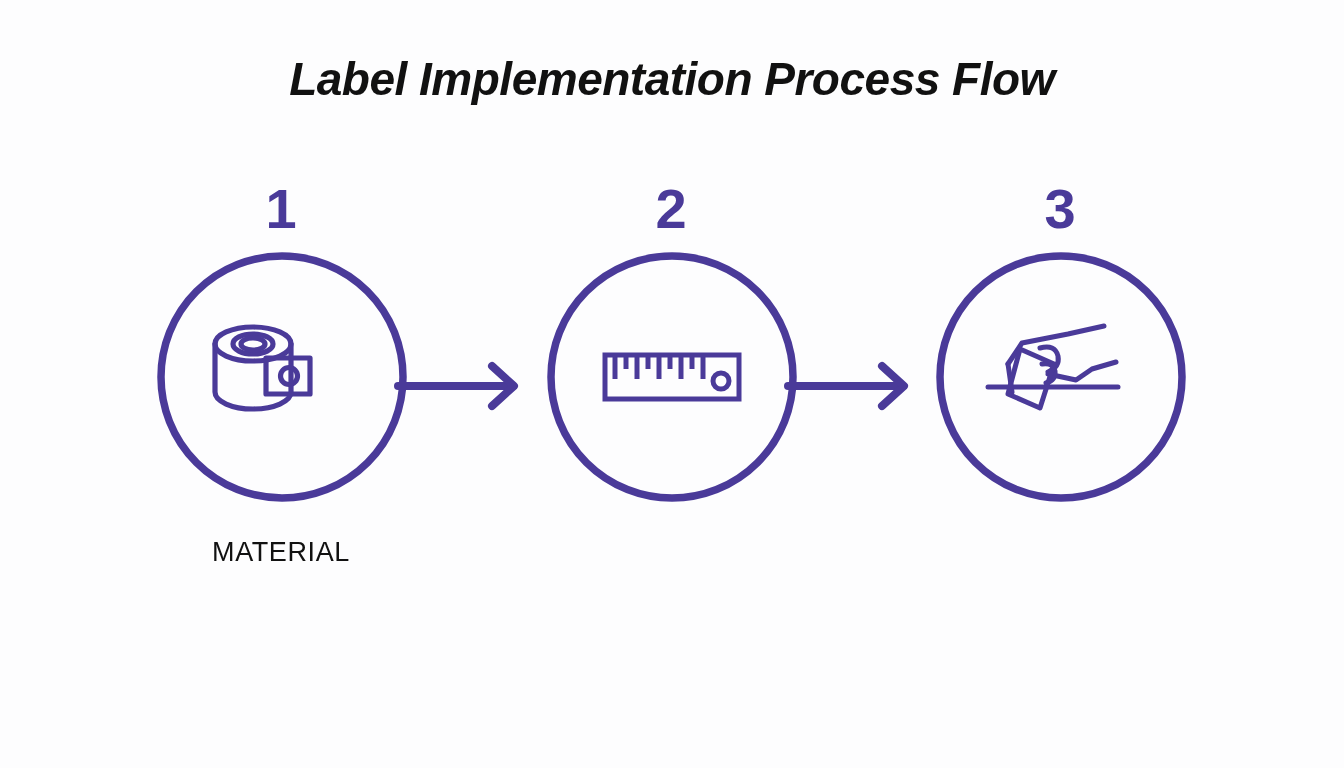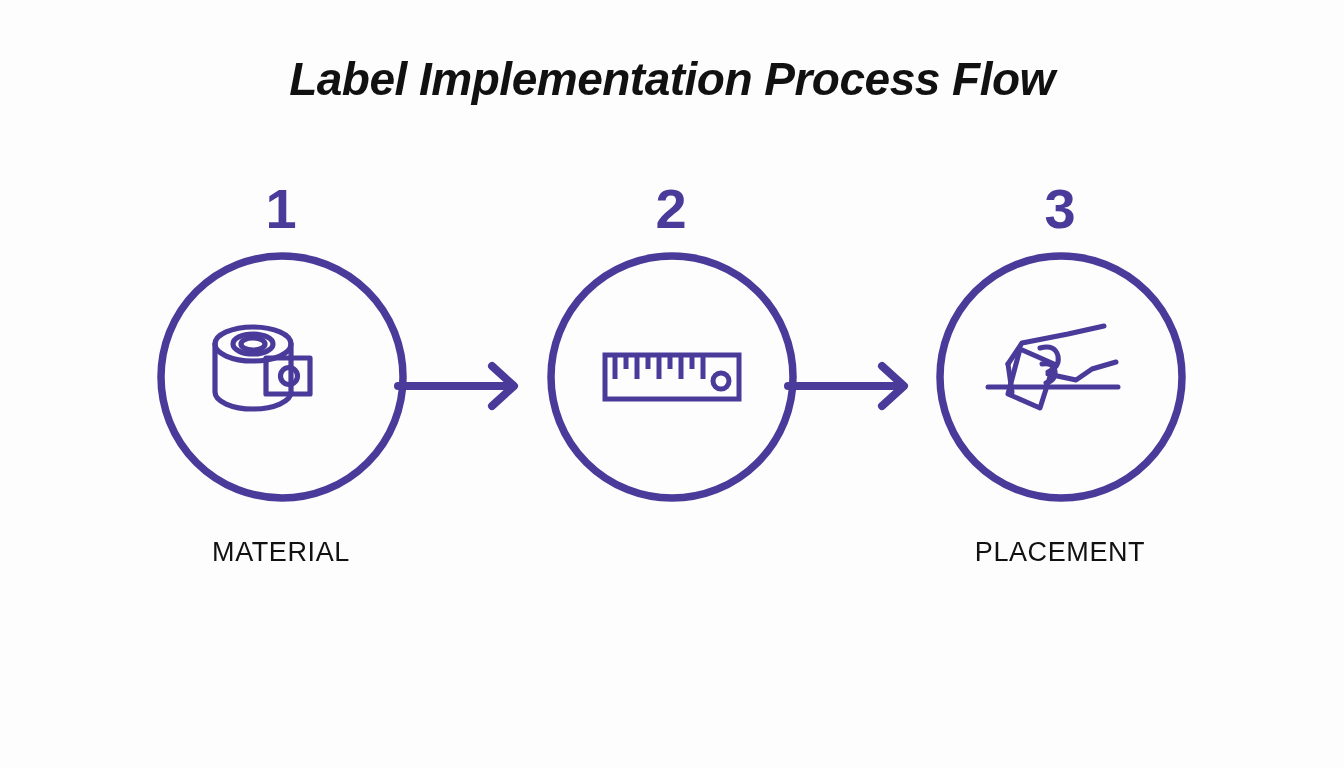--- a/index.html
+++ b/index.html
@@ -183,17 +183,16 @@
             <path d="M112 122 L140 128 L156 117 L180 110"></path>
 
             <path d="M104 96 Q119 92 122 104 Q124 115 112 120"></path>
             <path d="M106 112 Q117 110 119 119 Q120 128 110 131"></path>
 
             <path d="M84 97 L118 112 L104 156 L72 142 Z"></path>
           </g>
         </svg>
       </div>
 
-      <div class="step-label">PLACEMENT</div>
     </div>
 
   </div>
 </div>
 
 </body></html>

